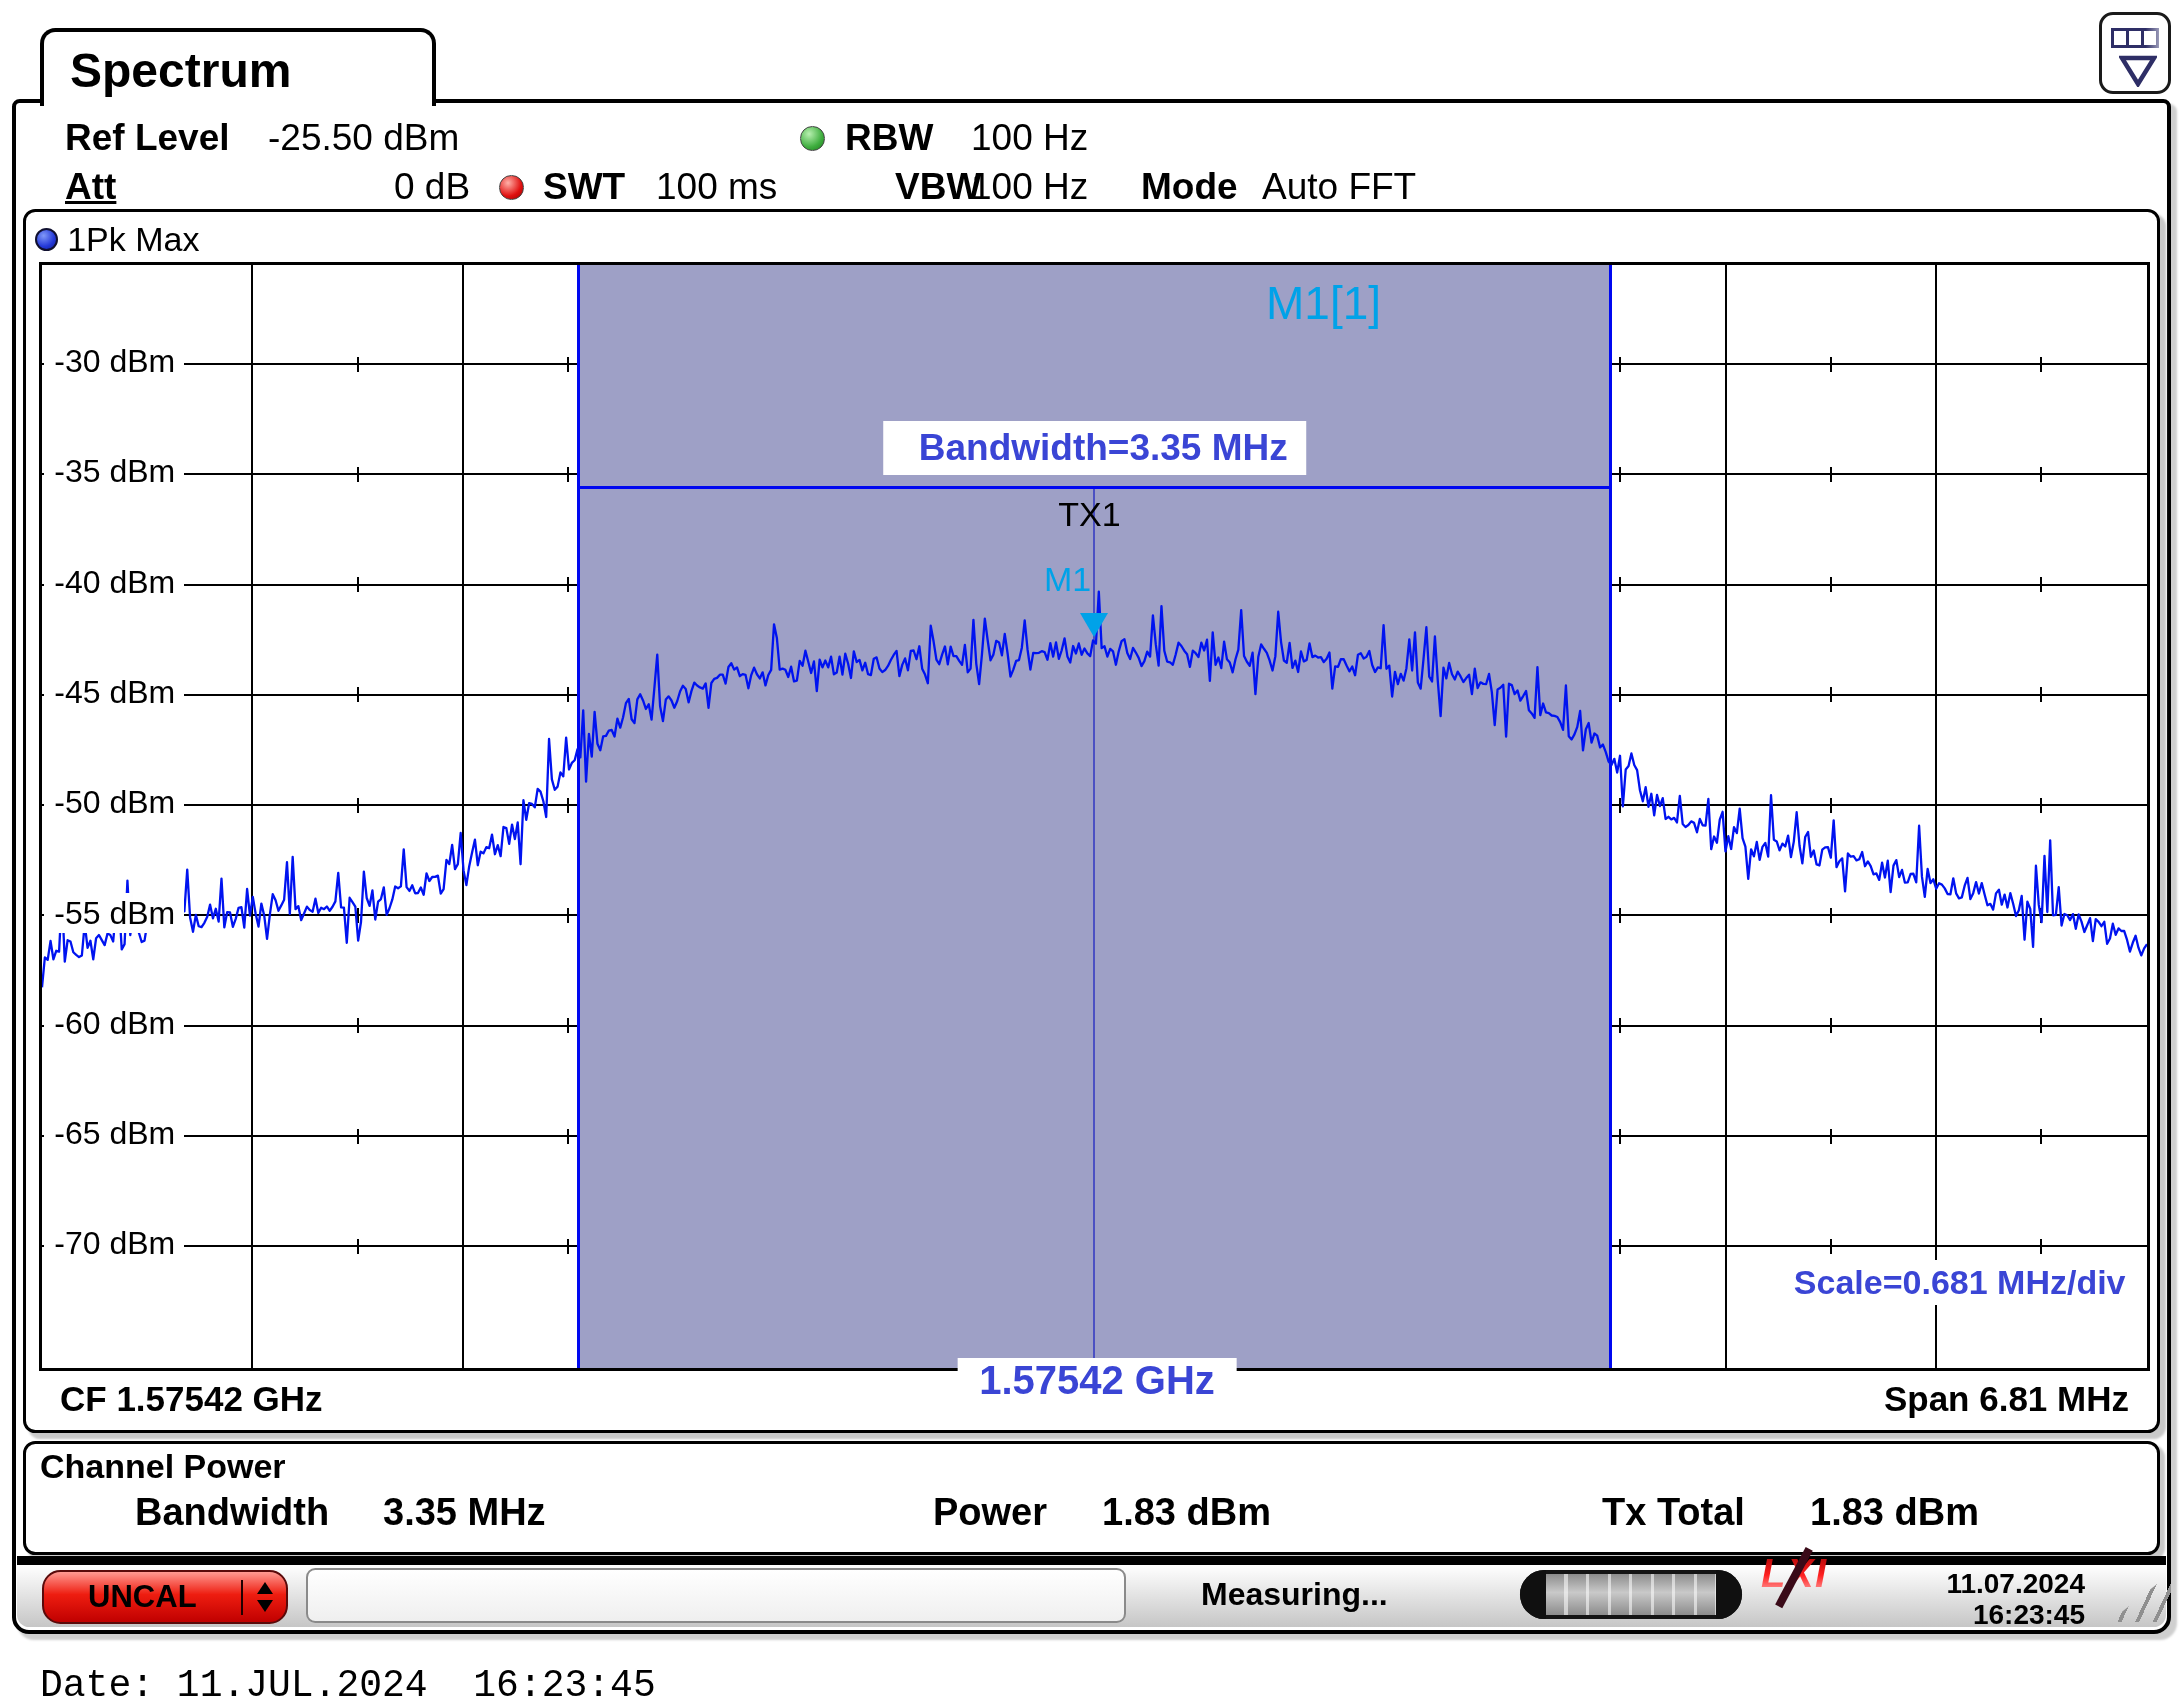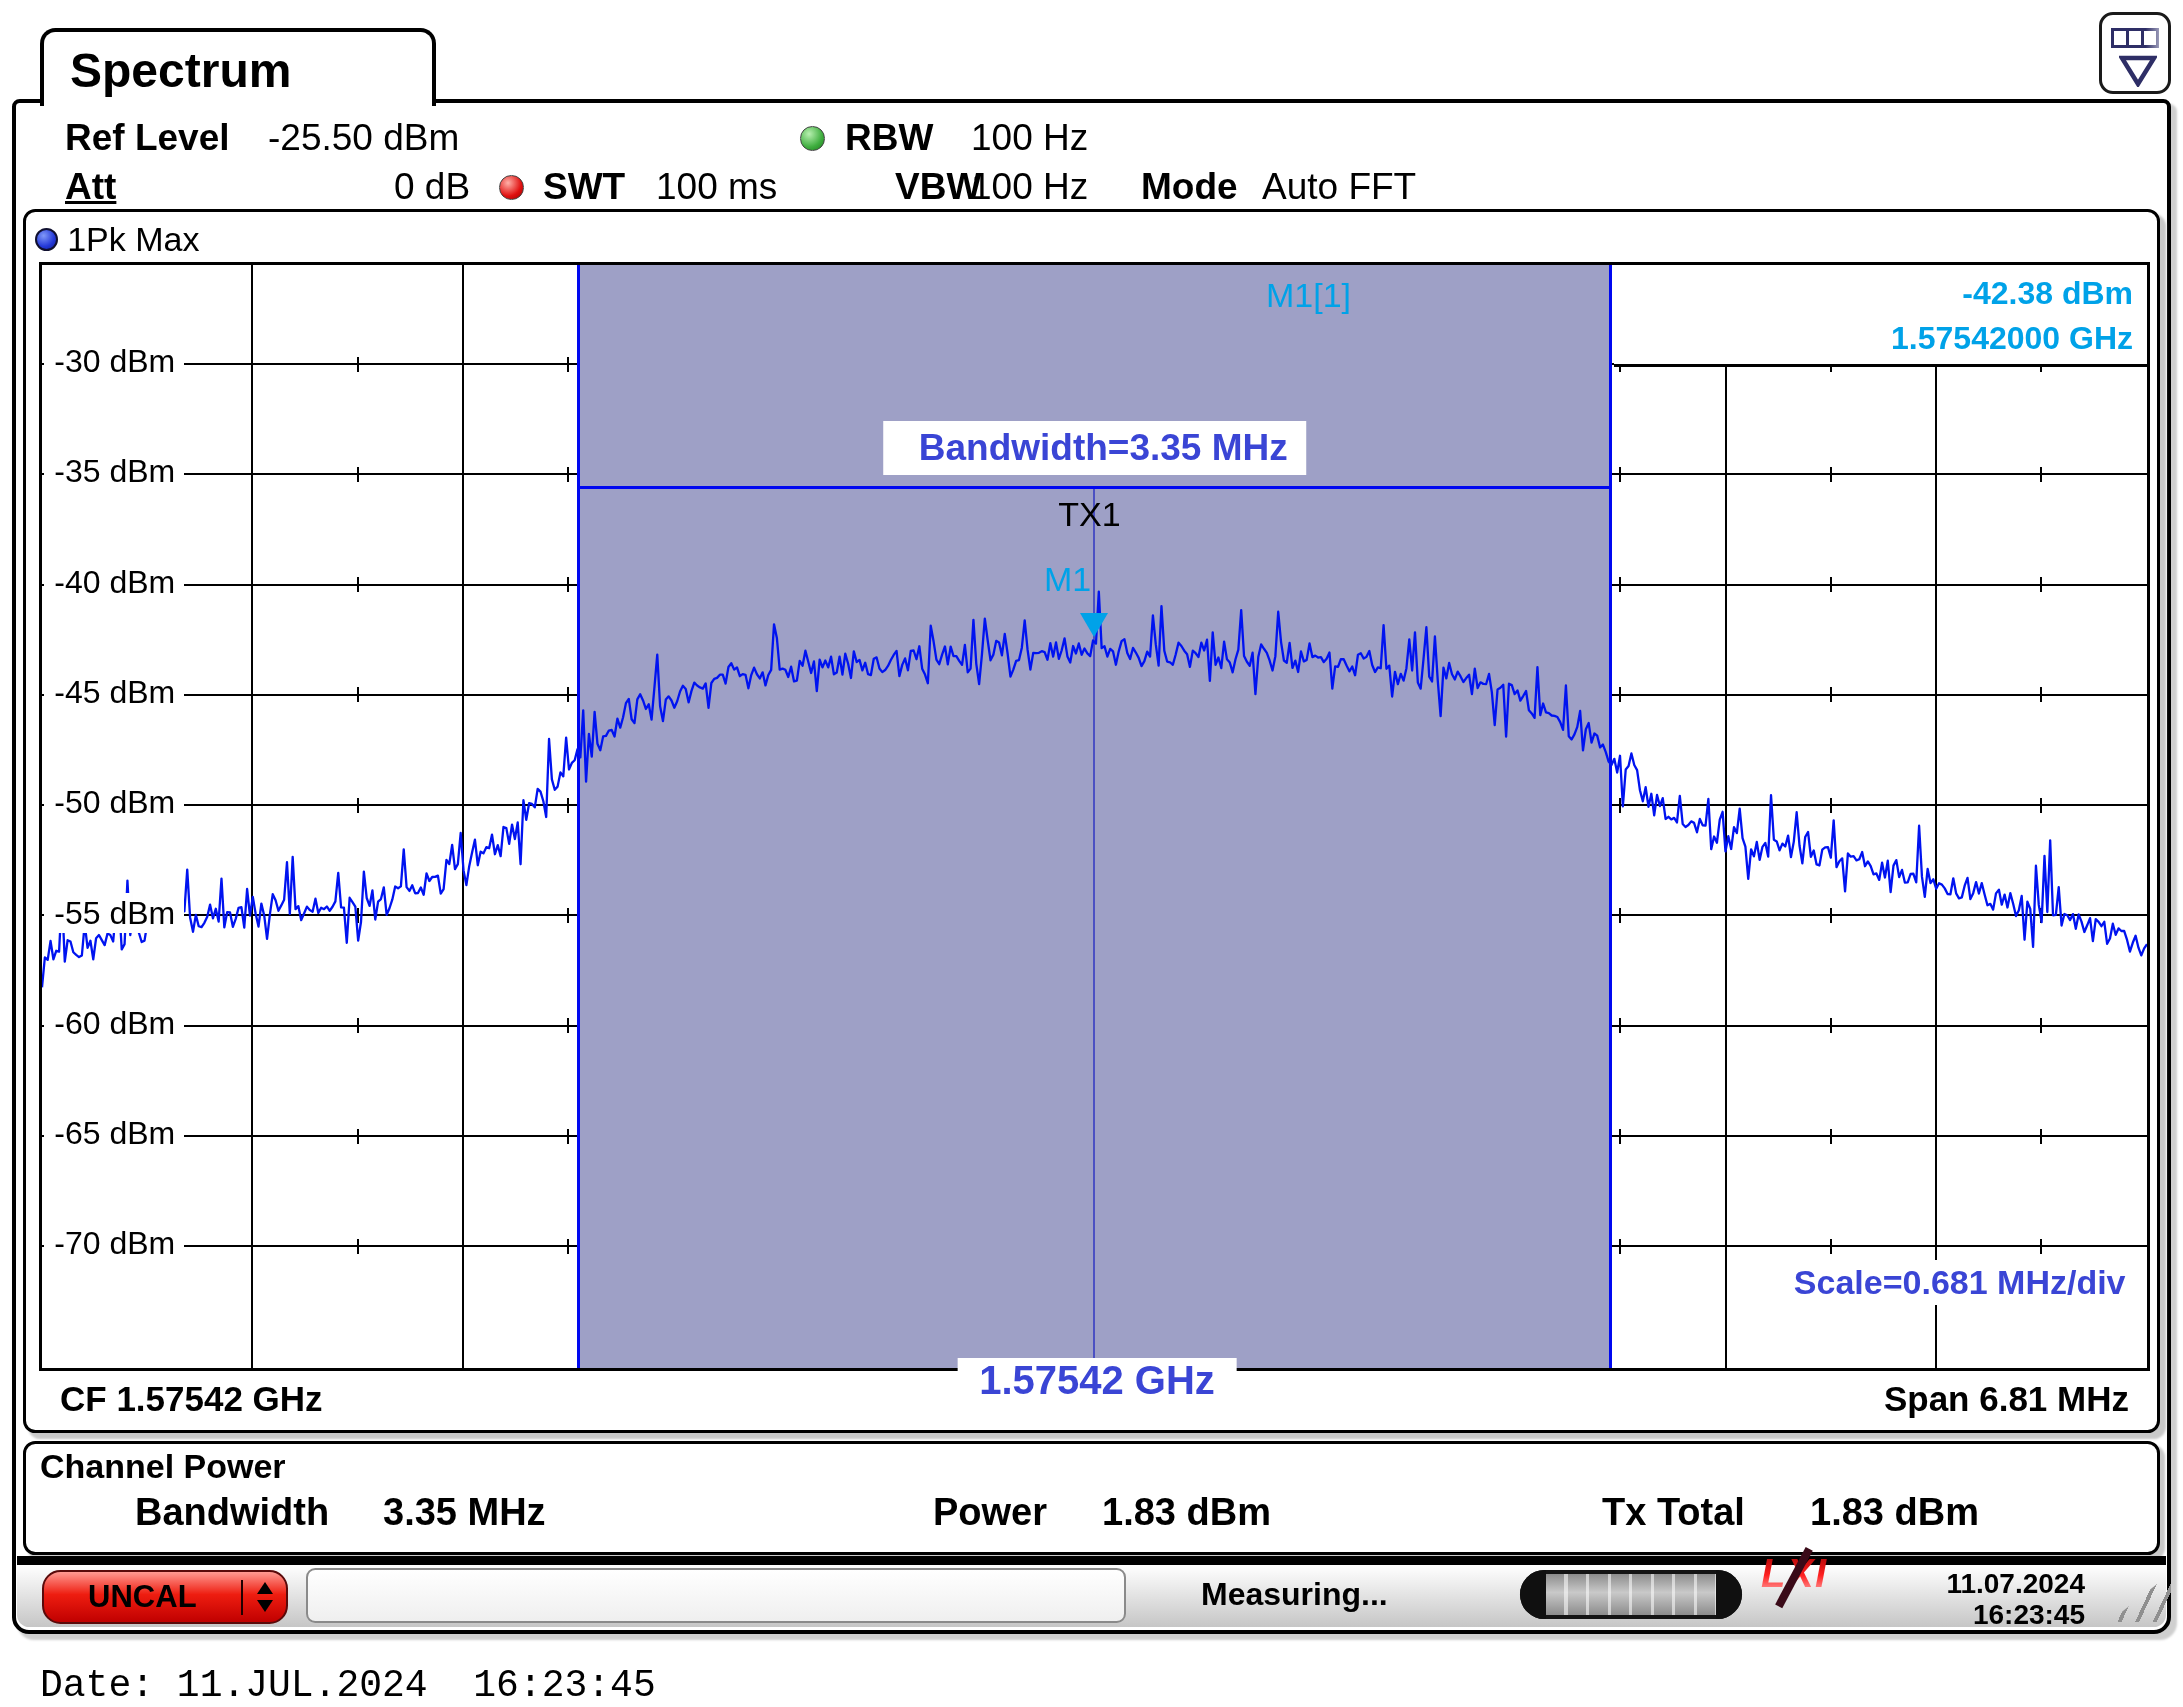--- a/index.html
+++ b/index.html
@@ -29,21 +29,21 @@
   #legend .tdot{width:23px;height:23px;border-radius:50%;border:2.3px solid #101030;box-sizing:border-box;
     background:radial-gradient(circle at 35% 30%,#8098f8,#2338d8 60%,#101f90);}
   #legend .tname{font-size:34px;}
   #grid{left:39px;top:262px;width:2111px;height:1109px;border:3.1px solid #000;box-sizing:border-box;overflow:hidden;background:#fff;z-index:3;}
   .hline,.vline,.htick{position:absolute;background:#000;z-index:1;}
   #band{position:absolute;top:0;bottom:0;z-index:2;}
   #cline{position:absolute;width:2.3px;z-index:3;}
   #bwline{position:absolute;height:3.1px;z-index:4;}
   #trace-svg{position:absolute;left:0;top:0;z-index:5;}
   .ylab{position:absolute;left:1.5px;background:#fff;font-size:32px;padding:1.5px 9.2px 1.5px 10.8px;z-index:7;white-space:nowrap;}
-  #m1-head{position:absolute;font-size:34px;z-index:7;}
+  #m1-head{position:absolute;font-size:46px;z-index:7;}
   #bw-box{position:absolute;left:50%;transform:translateX(-50%);background:#fff;font-size:37px;font-weight:bold;
     padding:6.2px 18.5px;z-index:7;white-space:nowrap;}
   #tx1-label{position:absolute;left:50%;transform:translateX(-58%);font-size:34px;z-index:7;}
   #m1-label{position:absolute;font-size:34px;z-index:7;}
   #m1-tri{position:absolute;width:0;height:0;border-left:14.6px solid transparent;border-right:14.6px solid transparent;z-index:6;}
   #marker-box{position:absolute;top:0;background:#fff;border-bottom:3.8px solid #000;z-index:6;box-sizing:border-box;
     text-align:right;padding:6.2px 14px 0 0;font-weight:bold;font-size:32px;line-height:45px;}
   #scale-box{position:absolute;right:12.3px;background:#fff;font-size:34px;font-weight:bold;padding:3.1px 9.2px;z-index:7;white-space:nowrap;}
   
   .cfrow{font-size:35px;font-weight:bold;z-index:4;white-space:nowrap;}
@@ -151,24 +151,20 @@
   <div id="cline" style="left: 1051px; top: 221px; height: 882px; background: rgb(75, 80, 194);"></div>
   <div id="bwline" style="left: 535px; width: 1035px; top: 221px; background: rgb(0, 8, 240);"></div>
   <svg id="trace-svg" width="2105" height="1103" viewBox="0 0 2735 1433">
     <polyline id="trace-poly" fill="none" stroke-width="3" stroke-linejoin="round" points="0.0,938.5 3.7,899.7 7.4,902.8 11.1,878.1 14.8,902.0 18.5,891.0 22.2,892.1 25.9,819.1 29.6,905.1 33.3,877.3 37.0,879.0 40.7,892.9 44.4,896.3 48.1,899.2 51.8,897.1 55.5,855.6 59.2,887.2 62.9,877.9 66.6,902.0 70.3,874.6 74.0,870.5 77.7,877.1 81.4,883.6 85.1,868.5 88.8,870.6 92.5,878.9 96.2,836.6 99.9,825.7 103.6,889.2 107.3,882.3 111.0,799.7 114.7,870.7 118.4,843.6 122.1,864.8 125.8,867.2 129.5,879.6 133.2,877.8 136.9,854.6 140.6,864.3 144.3,845.1 148.0,855.4 151.7,837.6 155.4,862.0 159.1,857.4 162.8,863.9 166.5,852.4 170.2,833.5 173.9,845.6 177.6,866.1 181.3,838.1 185.0,839.7 188.7,785.6 192.4,847.6 196.2,866.2 199.9,844.3 203.6,859.1 207.3,860.3 211.0,854.6 214.7,846.7 218.4,831.0 222.1,848.8 225.8,836.4 229.5,853.0 233.2,797.1 236.9,860.5 240.6,840.7 244.3,841.2 248.0,859.8 251.7,849.5 255.4,835.2 259.1,834.4 262.8,860.8 266.5,810.7 270.2,845.3 273.9,821.1 277.6,842.8 281.3,859.5 285.0,829.7 288.7,845.1 292.4,875.4 296.1,843.7 299.8,817.4 303.5,825.4 307.2,839.0 310.9,832.0 314.6,824.6 318.3,775.9 322.0,843.1 325.7,769.0 329.4,836.9 333.1,833.0 336.8,851.2 340.5,842.5 344.2,833.6 347.9,838.1 351.6,840.2 355.3,823.2 359.0,841.8 362.7,835.1 366.4,836.9 370.1,833.4 373.8,839.0 377.5,833.8 381.2,826.8 384.9,789.7 388.6,834.5 392.3,835.0 396.0,880.6 399.7,822.1 403.4,827.7 407.1,833.7 410.8,877.8 414.5,853.3 418.2,788.1 421.9,822.4 425.6,832.7 429.3,812.6 433.0,850.3 436.7,827.1 440.4,823.8 444.1,808.5 447.8,844.2 451.5,835.7 455.2,824.2 458.9,807.5 462.6,809.7 466.3,807.3 470.0,759.1 473.7,808.3 477.4,813.2 481.1,805.9 484.8,816.2 488.5,816.0 492.2,808.7 495.9,818.2 499.6,790.3 503.3,800.3 507.0,795.1 510.7,794.9 514.4,793.3 518.1,816.7 521.8,811.0 525.5,772.8 529.2,778.2 532.9,753.5 536.6,784.9 540.3,778.3 544.0,737.9 547.7,786.5 551.4,805.7 555.1,781.0 558.8,763.4 562.5,746.7 566.2,779.8 569.9,762.2 573.6,764.4 577.3,756.4 581.0,757.7 584.7,740.0 588.5,765.5 592.2,753.8 595.9,768.0 599.6,730.1 603.3,731.6 607.0,752.0 610.7,727.0 614.4,745.8 618.1,724.3 621.8,778.5 625.5,695.4 629.2,720.9 632.9,699.2 636.6,700.2 640.3,704.6 644.0,680.7 647.7,684.2 651.4,696.7 655.1,717.1 658.8,615.8 662.5,668.2 666.2,681.8 669.9,677.7 673.6,659.2 677.3,664.4 681.0,614.1 684.7,655.4 688.4,646.9 692.1,643.4 695.8,629.0 699.5,639.7 703.2,578.6 706.9,671.2 710.6,609.3 714.3,638.7 718.0,580.5 721.7,622.1 725.4,630.4 729.1,612.4 732.8,611.7 736.5,604.8 740.2,604.1 743.9,612.5 747.6,589.3 751.3,601.1 755.0,587.5 758.7,569.2 762.4,563.7 766.1,590.1 769.8,595.2 773.5,564.3 777.2,557.6 780.9,565.7 784.6,576.8 788.3,570.7 792.0,590.6 795.7,549.1 799.4,506.1 803.1,573.2 806.8,592.6 810.5,564.6 814.2,560.4 817.9,565.8 821.6,575.2 825.3,566.7 829.0,554.1 832.7,546.7 836.4,550.8 840.1,568.2 843.8,553.6 847.5,542.6 851.2,546.3 854.9,548.8 858.6,550.3 862.3,543.6 866.0,575.4 869.7,543.0 873.4,537.7 877.1,536.4 880.8,532.2 884.5,532.2 888.2,543.8 891.9,522.2 895.6,517.3 899.3,525.7 903.0,522.8 906.7,534.2 910.4,531.5 914.1,532.5 917.8,550.0 921.5,532.8 925.2,523.1 928.9,531.7 932.6,537.1 936.3,529.2 940.0,546.2 943.7,532.7 947.4,526.0 951.1,466.8 954.8,484.5 958.5,525.7 962.2,524.3 965.9,525.9 969.6,535.2 973.3,521.9 977.1,541.0 980.8,540.0 984.5,514.2 988.2,520.7 991.9,501.1 995.6,515.5 999.3,530.0 1003.0,515.1 1006.7,553.5 1010.4,512.6 1014.1,522.7 1017.8,513.9 1021.5,522.8 1025.2,508.9 1028.9,531.8 1032.6,529.5 1036.3,508.7 1040.0,532.0 1043.7,505.0 1047.4,518.0 1051.1,536.5 1054.8,502.0 1058.5,515.8 1062.2,513.0 1065.9,526.6 1069.6,516.7 1073.3,531.6 1077.0,532.7 1080.7,511.5 1084.4,509.8 1088.1,524.3 1091.8,528.9 1095.5,526.2 1099.2,520.8 1102.9,513.1 1106.6,506.6 1110.3,501.4 1114.0,534.1 1117.7,519.5 1121.4,511.1 1125.1,526.5 1128.8,501.4 1132.5,500.8 1136.2,512.2 1139.9,495.3 1143.6,524.4 1147.3,532.1 1151.0,543.4 1154.7,468.6 1158.4,488.9 1162.1,512.6 1165.8,518.6 1169.5,506.2 1173.2,495.6 1176.9,518.9 1180.6,495.8 1184.3,508.2 1188.0,508.1 1191.7,514.2 1195.4,519.5 1199.1,493.4 1202.8,529.3 1206.5,524.4 1210.2,461.1 1213.9,518.1 1217.6,544.6 1221.3,505.6 1225.0,459.5 1228.7,487.5 1232.4,513.5 1236.1,506.2 1239.8,488.3 1243.5,490.3 1247.2,507.0 1250.9,479.4 1254.6,504.7 1258.3,534.7 1262.0,525.6 1265.7,514.3 1269.4,513.3 1273.1,497.2 1276.8,461.8 1280.5,499.5 1284.2,525.6 1287.9,503.9 1291.6,504.3 1295.3,503.8 1299.0,501.7 1302.7,502.9 1306.4,512.8 1310.1,491.2 1313.8,508.8 1317.5,490.3 1321.2,511.7 1324.9,500.5 1328.6,485.0 1332.3,508.5 1336.0,516.4 1339.7,495.0 1343.4,504.7 1347.1,491.7 1350.8,506.3 1354.5,498.2 1358.2,504.5 1361.9,508.1 1365.6,487.7 1369.4,491.9 1373.1,424.3 1376.8,497.7 1380.5,495.3 1384.2,508.7 1387.9,498.8 1391.6,502.1 1395.3,519.3 1399.0,501.9 1402.7,488.7 1406.4,486.1 1410.1,504.0 1413.8,511.9 1417.5,497.5 1421.2,503.5 1424.9,510.4 1428.6,521.1 1432.3,514.6 1436.0,502.3 1439.7,508.7 1443.4,455.2 1447.1,492.6 1450.8,520.5 1454.5,443.2 1458.2,501.1 1461.9,515.2 1465.6,516.1 1469.3,519.4 1473.0,506.1 1476.7,490.6 1480.4,495.0 1484.1,501.1 1487.8,505.7 1491.5,522.1 1495.2,501.0 1498.9,504.3 1502.6,509.2 1506.3,490.7 1510.0,500.8 1513.7,486.8 1517.4,540.4 1521.1,477.3 1524.8,519.4 1528.5,509.9 1532.2,523.6 1535.9,489.2 1539.6,512.3 1543.3,516.5 1547.0,529.2 1550.7,512.2 1554.4,499.6 1558.1,448.4 1561.8,507.9 1565.5,515.4 1569.2,520.6 1572.9,503.7 1576.6,557.5 1580.3,509.3 1584.0,492.9 1587.7,498.6 1591.4,503.8 1595.1,514.1 1598.8,526.8 1602.5,508.2 1606.2,450.5 1609.9,489.9 1613.6,513.8 1617.3,516.7 1621.0,490.8 1624.7,523.5 1628.4,514.0 1632.1,528.7 1635.8,502.1 1639.5,515.0 1643.2,513.0 1646.9,491.6 1650.6,509.4 1654.3,507.5 1658.0,510.0 1661.7,509.4 1665.4,515.9 1669.1,511.4 1672.8,503.5 1676.5,550.3 1680.2,521.4 1683.9,522.2 1687.6,512.0 1691.3,512.2 1695.0,520.4 1698.7,527.9 1702.4,521.7 1706.1,533.0 1709.8,506.3 1713.5,504.4 1717.2,511.3 1720.9,509.1 1724.6,501.4 1728.3,519.6 1732.0,528.8 1735.7,522.8 1739.4,523.9 1743.1,467.9 1746.8,524.5 1750.5,520.5 1754.2,560.6 1757.9,528.6 1761.7,544.6 1765.4,531.1 1769.1,540.0 1772.8,523.8 1776.5,486.4 1780.2,526.8 1783.9,477.2 1787.6,542.3 1791.3,550.4 1795.0,511.6 1798.7,470.6 1802.4,534.7 1806.1,541.0 1809.8,482.6 1813.5,539.9 1817.2,586.1 1820.9,523.0 1824.6,537.1 1828.3,517.0 1832.0,531.7 1835.7,538.4 1839.4,528.3 1843.1,534.5 1846.8,541.8 1850.5,536.7 1854.2,532.3 1857.9,557.5 1861.6,524.5 1865.3,549.6 1869.0,542.2 1872.7,544.2 1876.4,544.4 1880.1,531.3 1883.8,555.3 1887.5,597.8 1891.2,551.5 1894.9,549.2 1898.6,545.4 1902.3,612.8 1906.0,544.0 1909.7,545.8 1913.4,557.5 1917.1,552.7 1920.8,566.0 1924.5,560.0 1928.2,553.4 1931.9,578.4 1935.6,582.6 1939.3,588.4 1943.0,522.4 1946.7,584.9 1950.4,569.7 1954.1,581.2 1957.8,582.3 1961.5,585.3 1965.2,585.7 1968.9,587.2 1972.6,593.9 1976.3,604.0 1980.0,546.3 1983.7,612.2 1987.4,616.4 1991.1,609.8 1994.8,600.0 1998.5,579.4 2002.2,630.5 2005.9,603.1 2009.6,595.1 2013.3,620.5 2017.0,608.7 2020.7,611.5 2024.4,626.7 2028.1,623.0 2031.8,632.8 2035.5,645.1 2039.2,649.6 2042.9,641.6 2046.6,659.4 2050.3,637.6 2054.0,703.4 2057.7,655.4 2061.4,650.8 2065.1,634.6 2068.8,649.5 2072.5,656.2 2076.2,682.4 2079.9,696.7 2083.6,678.4 2087.3,704.0 2091.0,687.0 2094.7,714.9 2098.4,688.5 2102.1,702.9 2105.8,692.7 2109.5,719.7 2113.2,716.9 2116.9,720.3 2120.6,718.3 2124.3,724.2 2128.0,689.8 2131.7,726.2 2135.4,730.1 2139.1,727.5 2142.8,722.8 2146.5,724.8 2150.3,737.0 2154.0,719.7 2157.7,727.9 2161.4,728.2 2165.1,693.7 2168.8,759.0 2172.5,742.5 2176.2,750.6 2179.9,720.6 2183.6,710.4 2187.3,761.9 2191.0,742.0 2194.7,758.7 2198.4,730.4 2202.1,738.1 2205.8,706.2 2209.5,744.7 2213.2,755.6 2216.9,797.5 2220.6,759.1 2224.3,768.3 2228.0,749.6 2231.7,772.9 2235.4,755.9 2239.1,750.8 2242.8,768.6 2246.5,688.9 2250.2,746.7 2253.9,748.9 2257.6,760.5 2261.3,751.7 2265.0,755.5 2268.7,741.3 2272.4,769.2 2276.1,749.1 2279.8,711.0 2283.5,754.2 2287.2,777.4 2290.9,743.2 2294.6,736.6 2298.3,768.9 2302.0,760.6 2305.7,778.8 2309.4,780.1 2313.1,759.5 2316.8,756.5 2320.5,756.3 2324.2,770.0 2327.9,721.6 2331.6,782.3 2335.3,774.7 2339.0,770.9 2342.7,813.8 2346.4,764.5 2350.1,768.7 2353.8,768.1 2357.5,773.5 2361.2,772.0 2364.9,762.7 2368.6,781.1 2372.3,774.8 2376.0,781.0 2379.7,791.7 2383.4,790.5 2387.1,798.9 2390.8,776.6 2394.5,795.7 2398.2,774.0 2401.9,814.7 2405.6,780.3 2409.3,773.2 2413.0,795.3 2416.7,785.9 2420.4,802.3 2424.1,802.2 2427.8,791.2 2431.5,790.9 2435.2,802.0 2438.9,728.5 2442.6,794.7 2446.3,820.8 2450.0,784.6 2453.7,803.0 2457.4,798.1 2461.1,810.4 2464.8,803.2 2468.5,805.0 2472.2,809.9 2475.9,817.3 2479.6,817.5 2483.3,796.8 2487.0,816.3 2490.7,822.8 2494.4,821.6 2498.1,806.4 2501.8,796.2 2505.5,823.8 2509.2,816.1 2512.9,801.7 2516.6,816.6 2520.3,803.0 2524.0,817.9 2527.7,831.8 2531.4,830.0 2535.1,837.5 2538.8,816.4 2542.6,811.7 2546.3,831.1 2550.0,818.0 2553.7,834.7 2557.4,816.1 2561.1,829.8 2564.8,845.8 2568.5,838.3 2572.2,819.8 2575.9,876.6 2579.6,827.2 2583.3,836.5 2587.0,886.0 2590.7,780.5 2594.4,831.4 2598.1,853.7 2601.8,767.6 2605.5,840.6 2609.2,747.5 2612.9,844.9 2616.6,844.3 2620.3,808.2 2624.0,858.1 2627.7,843.2 2631.4,844.8 2635.1,851.1 2638.8,843.3 2642.5,862.4 2646.2,843.7 2649.9,853.1 2653.6,866.5 2657.3,857.9 2661.0,848.6 2664.7,878.5 2668.4,849.8 2672.1,853.3 2675.8,859.0 2679.5,853.3 2683.2,881.9 2686.9,875.1 2690.6,855.8 2694.3,870.2 2698.0,861.9 2701.7,865.3 2705.4,865.3 2709.1,876.9 2712.8,892.0 2716.5,880.6 2720.2,871.4 2723.9,886.9 2727.6,897.0 2731.3,887.8 2735.0,882.4" stroke="#0013F0"></polyline>
   </svg>
   <div id="m1-head" class="cyan" style="left: 1224px; top: 10.8px;">M1[1]</div>
   <div id="bw-box" class="bluetxt" style="top: 156px; padding-left: 36px;">Bandwidth=3.35 MHz</div>
   <div id="tx1-label" style="top: 230px;">TX1</div>
   <div id="m1-label" class="cyan" style="left: 1002px; top: 295px;">M1</div>
   <div id="m1-tri" style="left: 1038px; top: 348px; border-top: 24.6px solid rgb(0, 162, 232);"></div>
-  <div id="marker-box" class="cyan" style="left: 1572px; width: 533px; height: 102px;">
-    <div>-42.38 dBm</div>
-    <div>1.57542000 GHz</div>
-  </div>
   <div id="scale-box" class="bluetxt" style="top: 995px;">Scale=0.681 MHz/div</div>
 <div class="vline" style="left: 209px; top: 0px; width: 2.3px; height: 1103px;"></div>
     <div class="vline" style="left: 420px; top: 0px; width: 2.3px; height: 1103px;"></div>
     <div class="vline" style="left: 630px; top: 0px; width: 2.3px; height: 1103px;"></div>
     <div class="vline" style="left: 841px; top: 0px; width: 2.3px; height: 1103px;"></div>
     <div class="vline" style="left: 1051px; top: 0px; width: 2.3px; height: 1103px;"></div>
     <div class="vline" style="left: 1262px; top: 0px; width: 2.3px; height: 1103px;"></div>
     <div class="vline" style="left: 1472px; top: 0px; width: 2.3px; height: 1103px;"></div>
     <div class="vline" style="left: 1683px; top: 0px; width: 2.3px; height: 1103px;"></div>
     <div class="vline" style="left: 1893px; top: 0px; width: 2.3px; height: 1103px;"></div>

